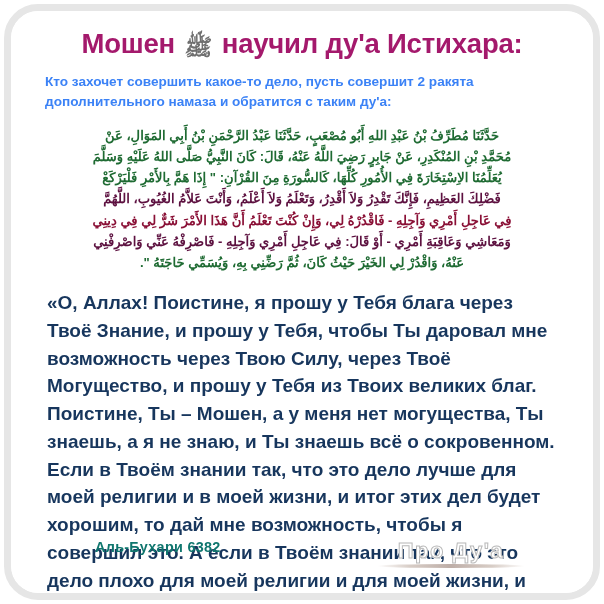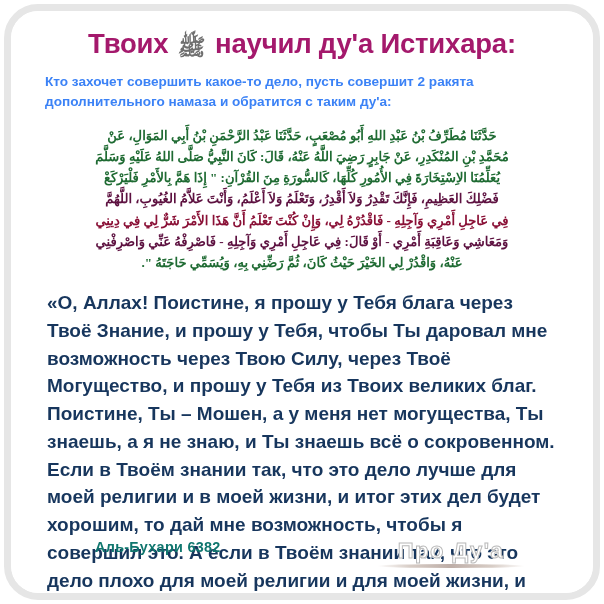--- a/index.html
+++ b/index.html
@@ -66,21 +66,21 @@
     color: #3b82f6;
     line-height: 1.42;
   }
 
   
   .arabic {
     direction: rtl;
     text-align: justify;
     text-align-last: center;
     margin: 14px 2px 0 2px;
-    font-family: Liberation Serif, serif;
+    font-family: Liberation Sans, sans-serif;
     font-size: 13.1px;
     font-weight: bold;
     line-height: 1.62;
     color: #1f6b33;
   }
   .arabic .ln { display: block; white-space: nowrap; }
   .ar-green  { color: #1f6b33; }
   .ar-purple { color: #5d1140; }
   .ar-maroon { color: #8a1036; }
 
@@ -136,21 +136,21 @@
     opacity: 0.75;
   }
 </style>
 </head>
 <body>
 
 <div id="card">
   <div id="card-inner">
 
     <h1 class="title">
-      <span>Твоих</span>
+      <span>Мошен</span>
       <span class="salla-glyph">ﷺ</span>
       <span>научил ду'а Истихара:</span>
     </h1>
 
     <p class="intro">Кто захочет совершить какое-то дело, пусть совершит 2 ракята дополнительного намаза и обратится с таким ду'а:</p>
 
     <div class="arabic">
       <span class="ln ar-green">حَدَّثَنَا مُطَرِّفُ بْنُ عَبْدِ اللهِ أَبُو مُصْعَبٍ، حَدَّثَنَا عَبْدُ الرَّحْمَنِ بْنُ أَبِي المَوَالِ، عَنْ</span>
       <span class="ln ar-green">مُحَمَّدِ بْنِ المُنْكَدِرِ، عَنْ جَابِرٍ رَضِيَ اللَّهُ عَنْهُ، قَالَ: كَانَ النَّبِيُّ صَلَّى اللهُ عَلَيْهِ وَسَلَّمَ</span>
       <span class="ln ar-green">يُعَلِّمُنَا الاِسْتِخَارَةَ فِي الأُمُورِ كُلِّهَا، كَالسُّورَةِ مِنَ القُرْآنِ: " إِذَا هَمَّ بِالأَمْرِ فَلْيَرْكَعْ</span>

